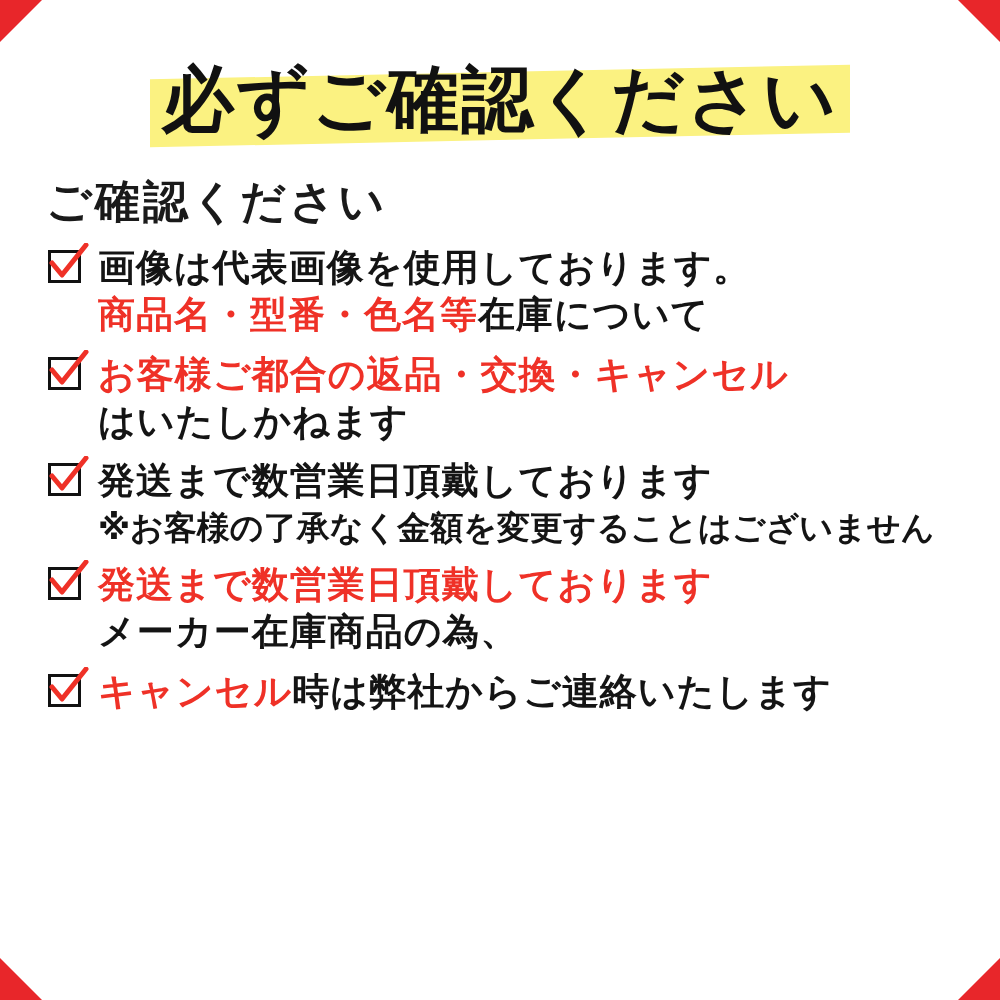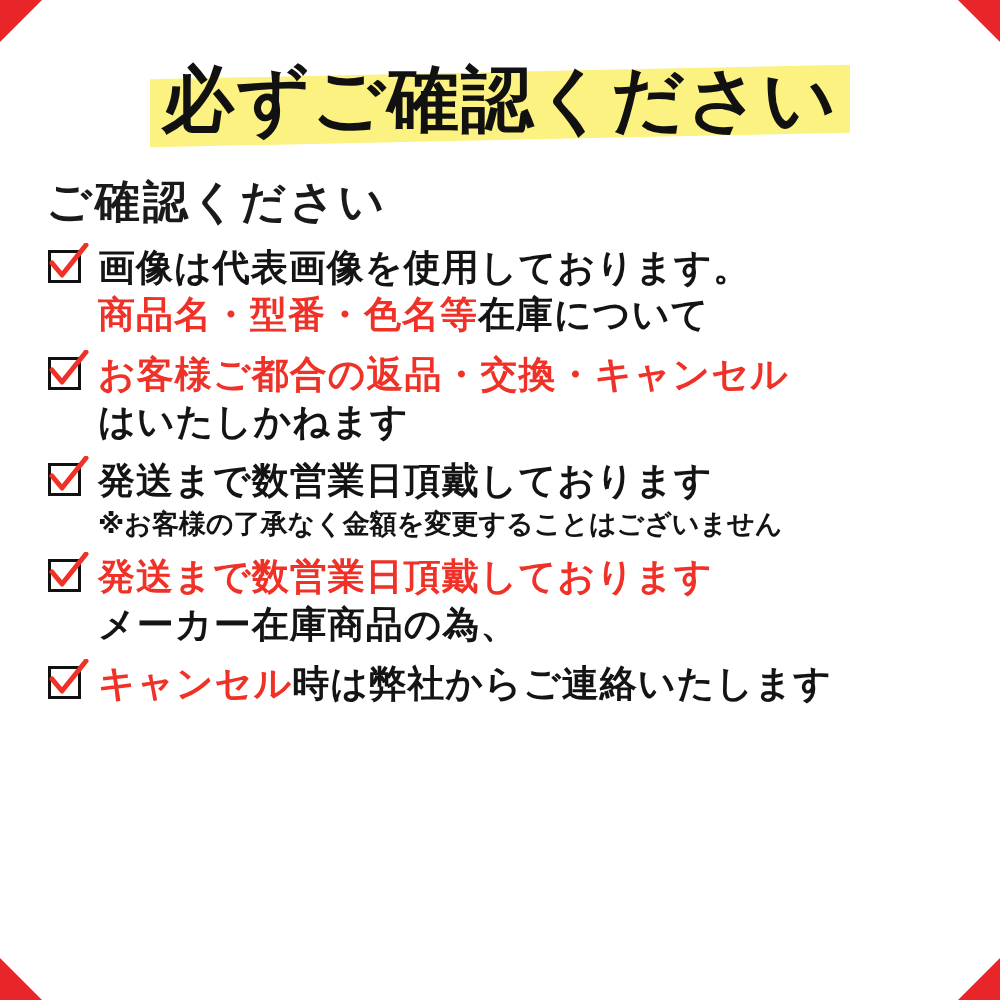--- a/index.html
+++ b/index.html
@@ -127,21 +127,21 @@
     min-width: 0;
   }
   .line {
     font-size: 37px;
     font-weight: bold;
     line-height: 1.28;
     letter-spacing: 1px;
     white-space: nowrap;
   }
   .line.small {
-    font-size: 27px;
+    font-size: 33px;
     letter-spacing: 0px;
     margin-top: 2px;
   }
   .blk { color: #141414; }
   .red { color: #ef3127; }
   .indent-note {
     margin-left: 0;
   }
 </style>
 </head>

